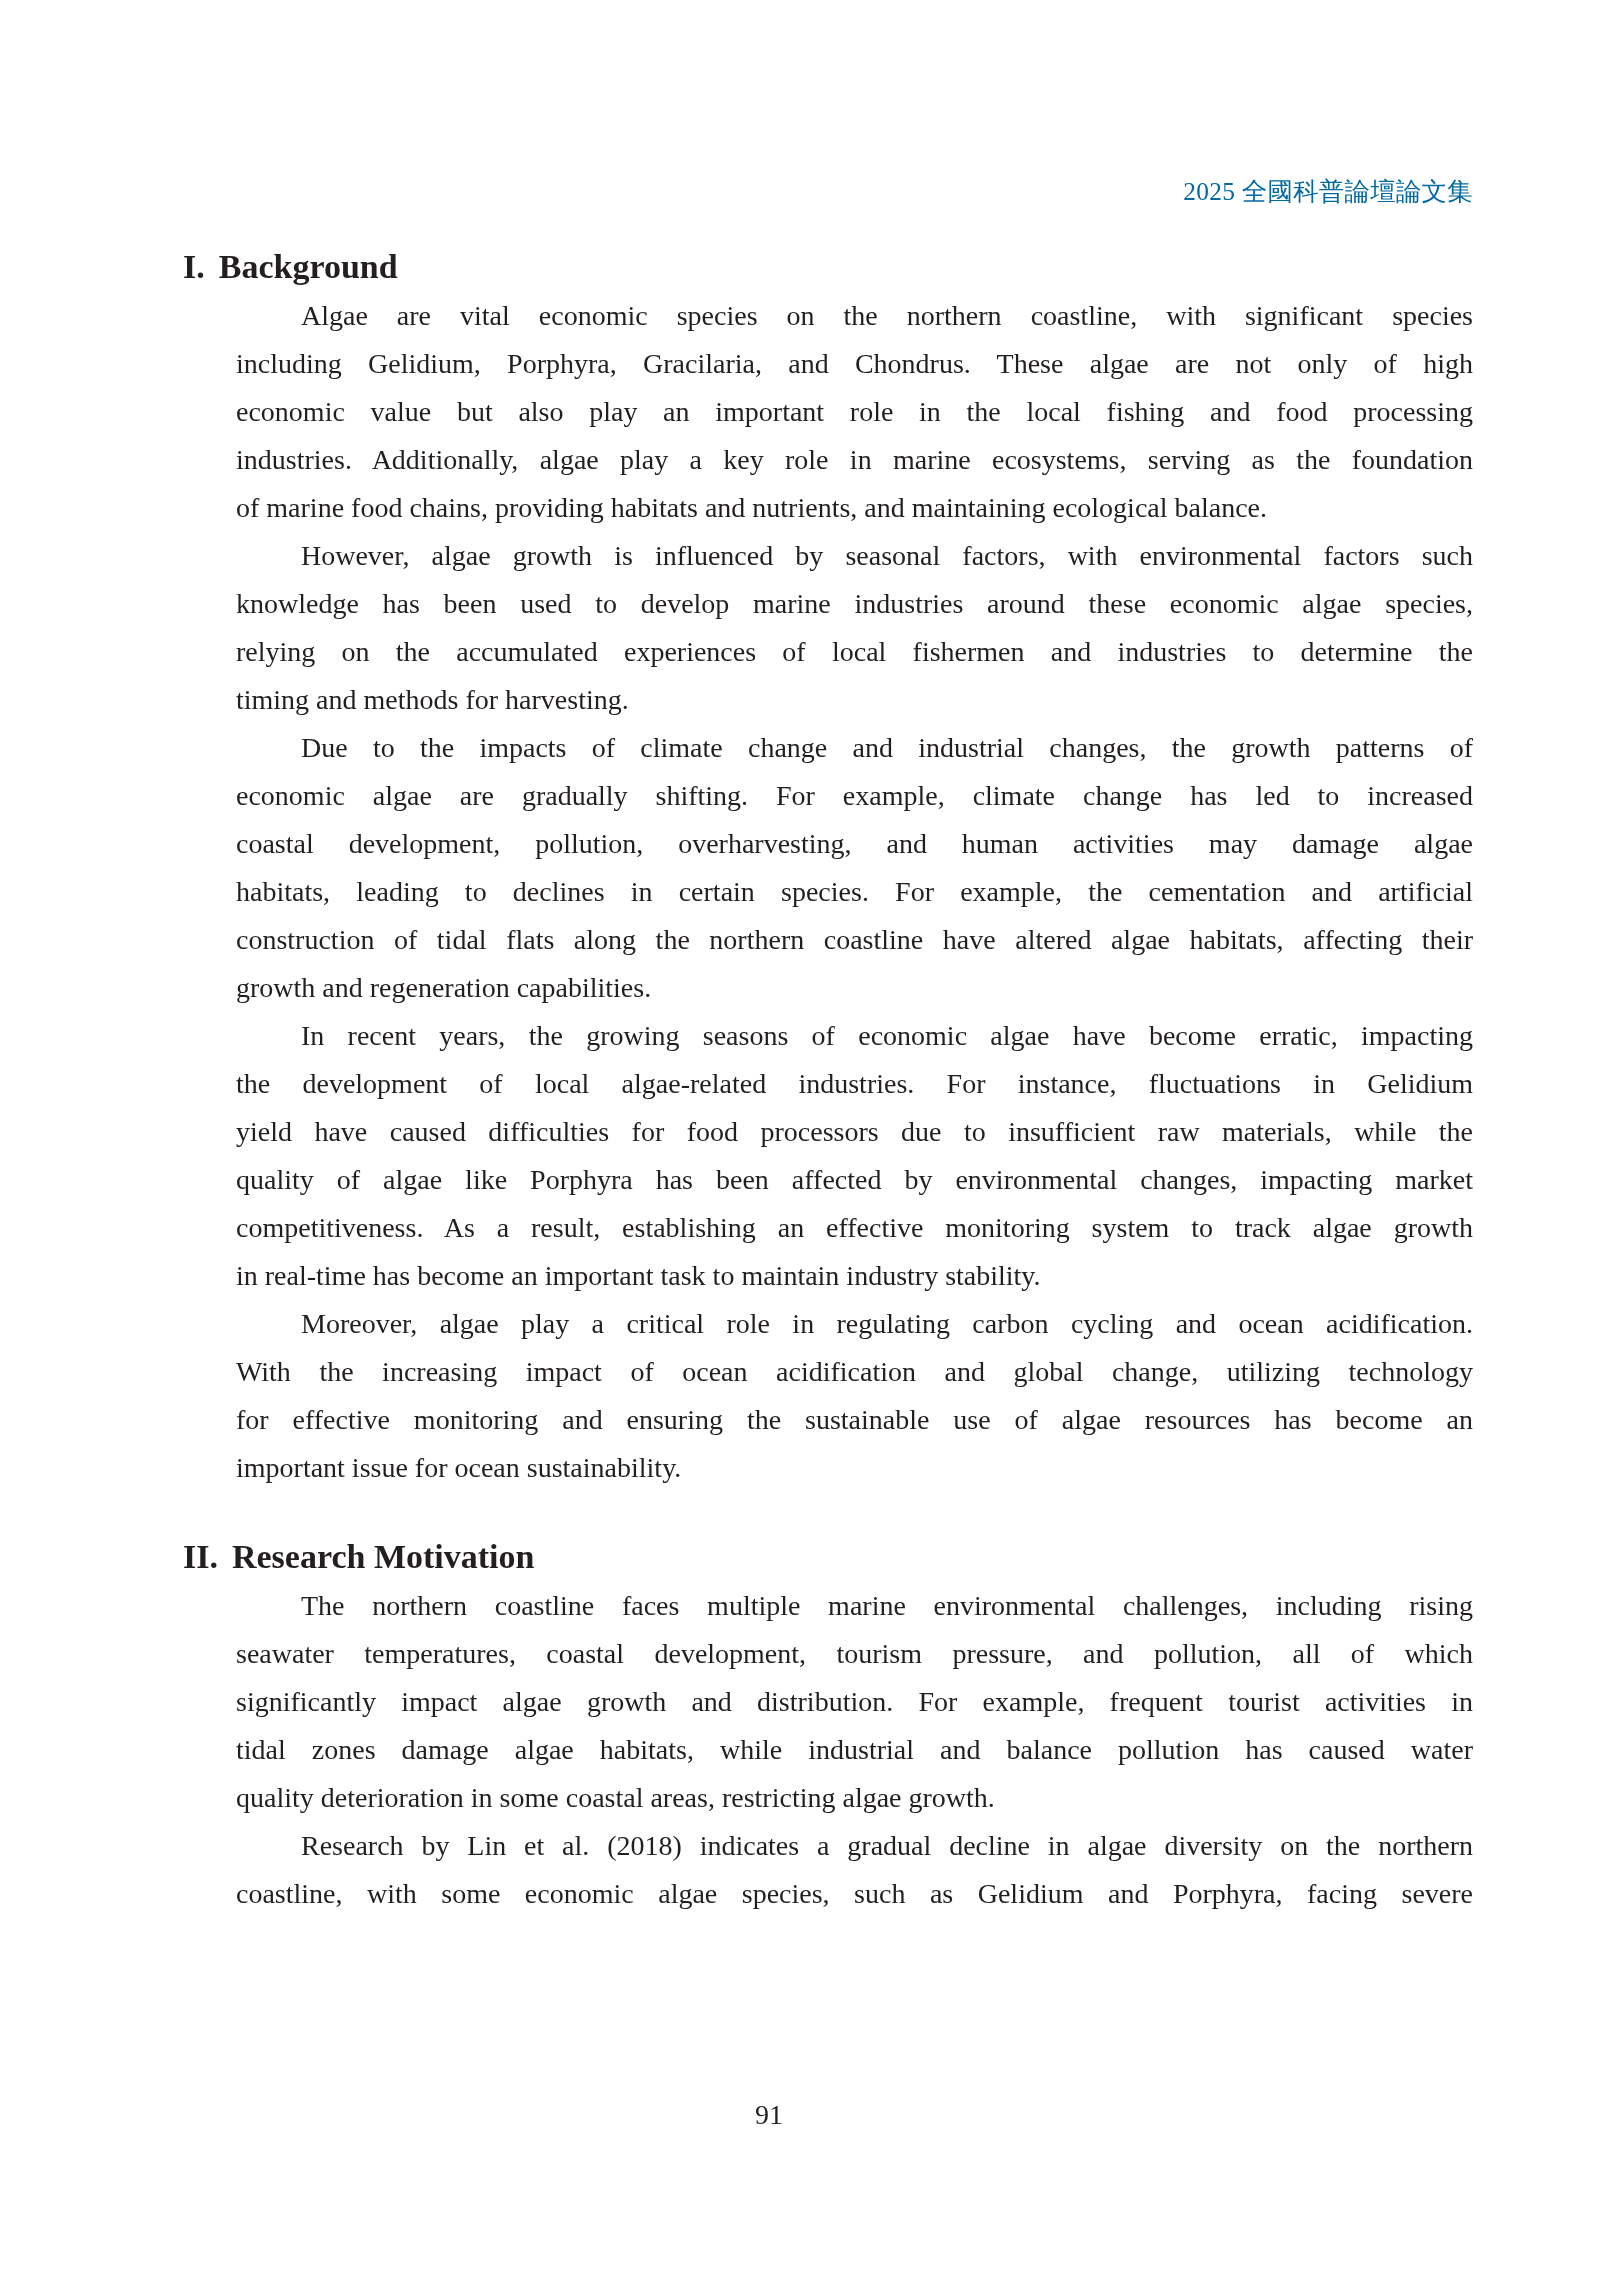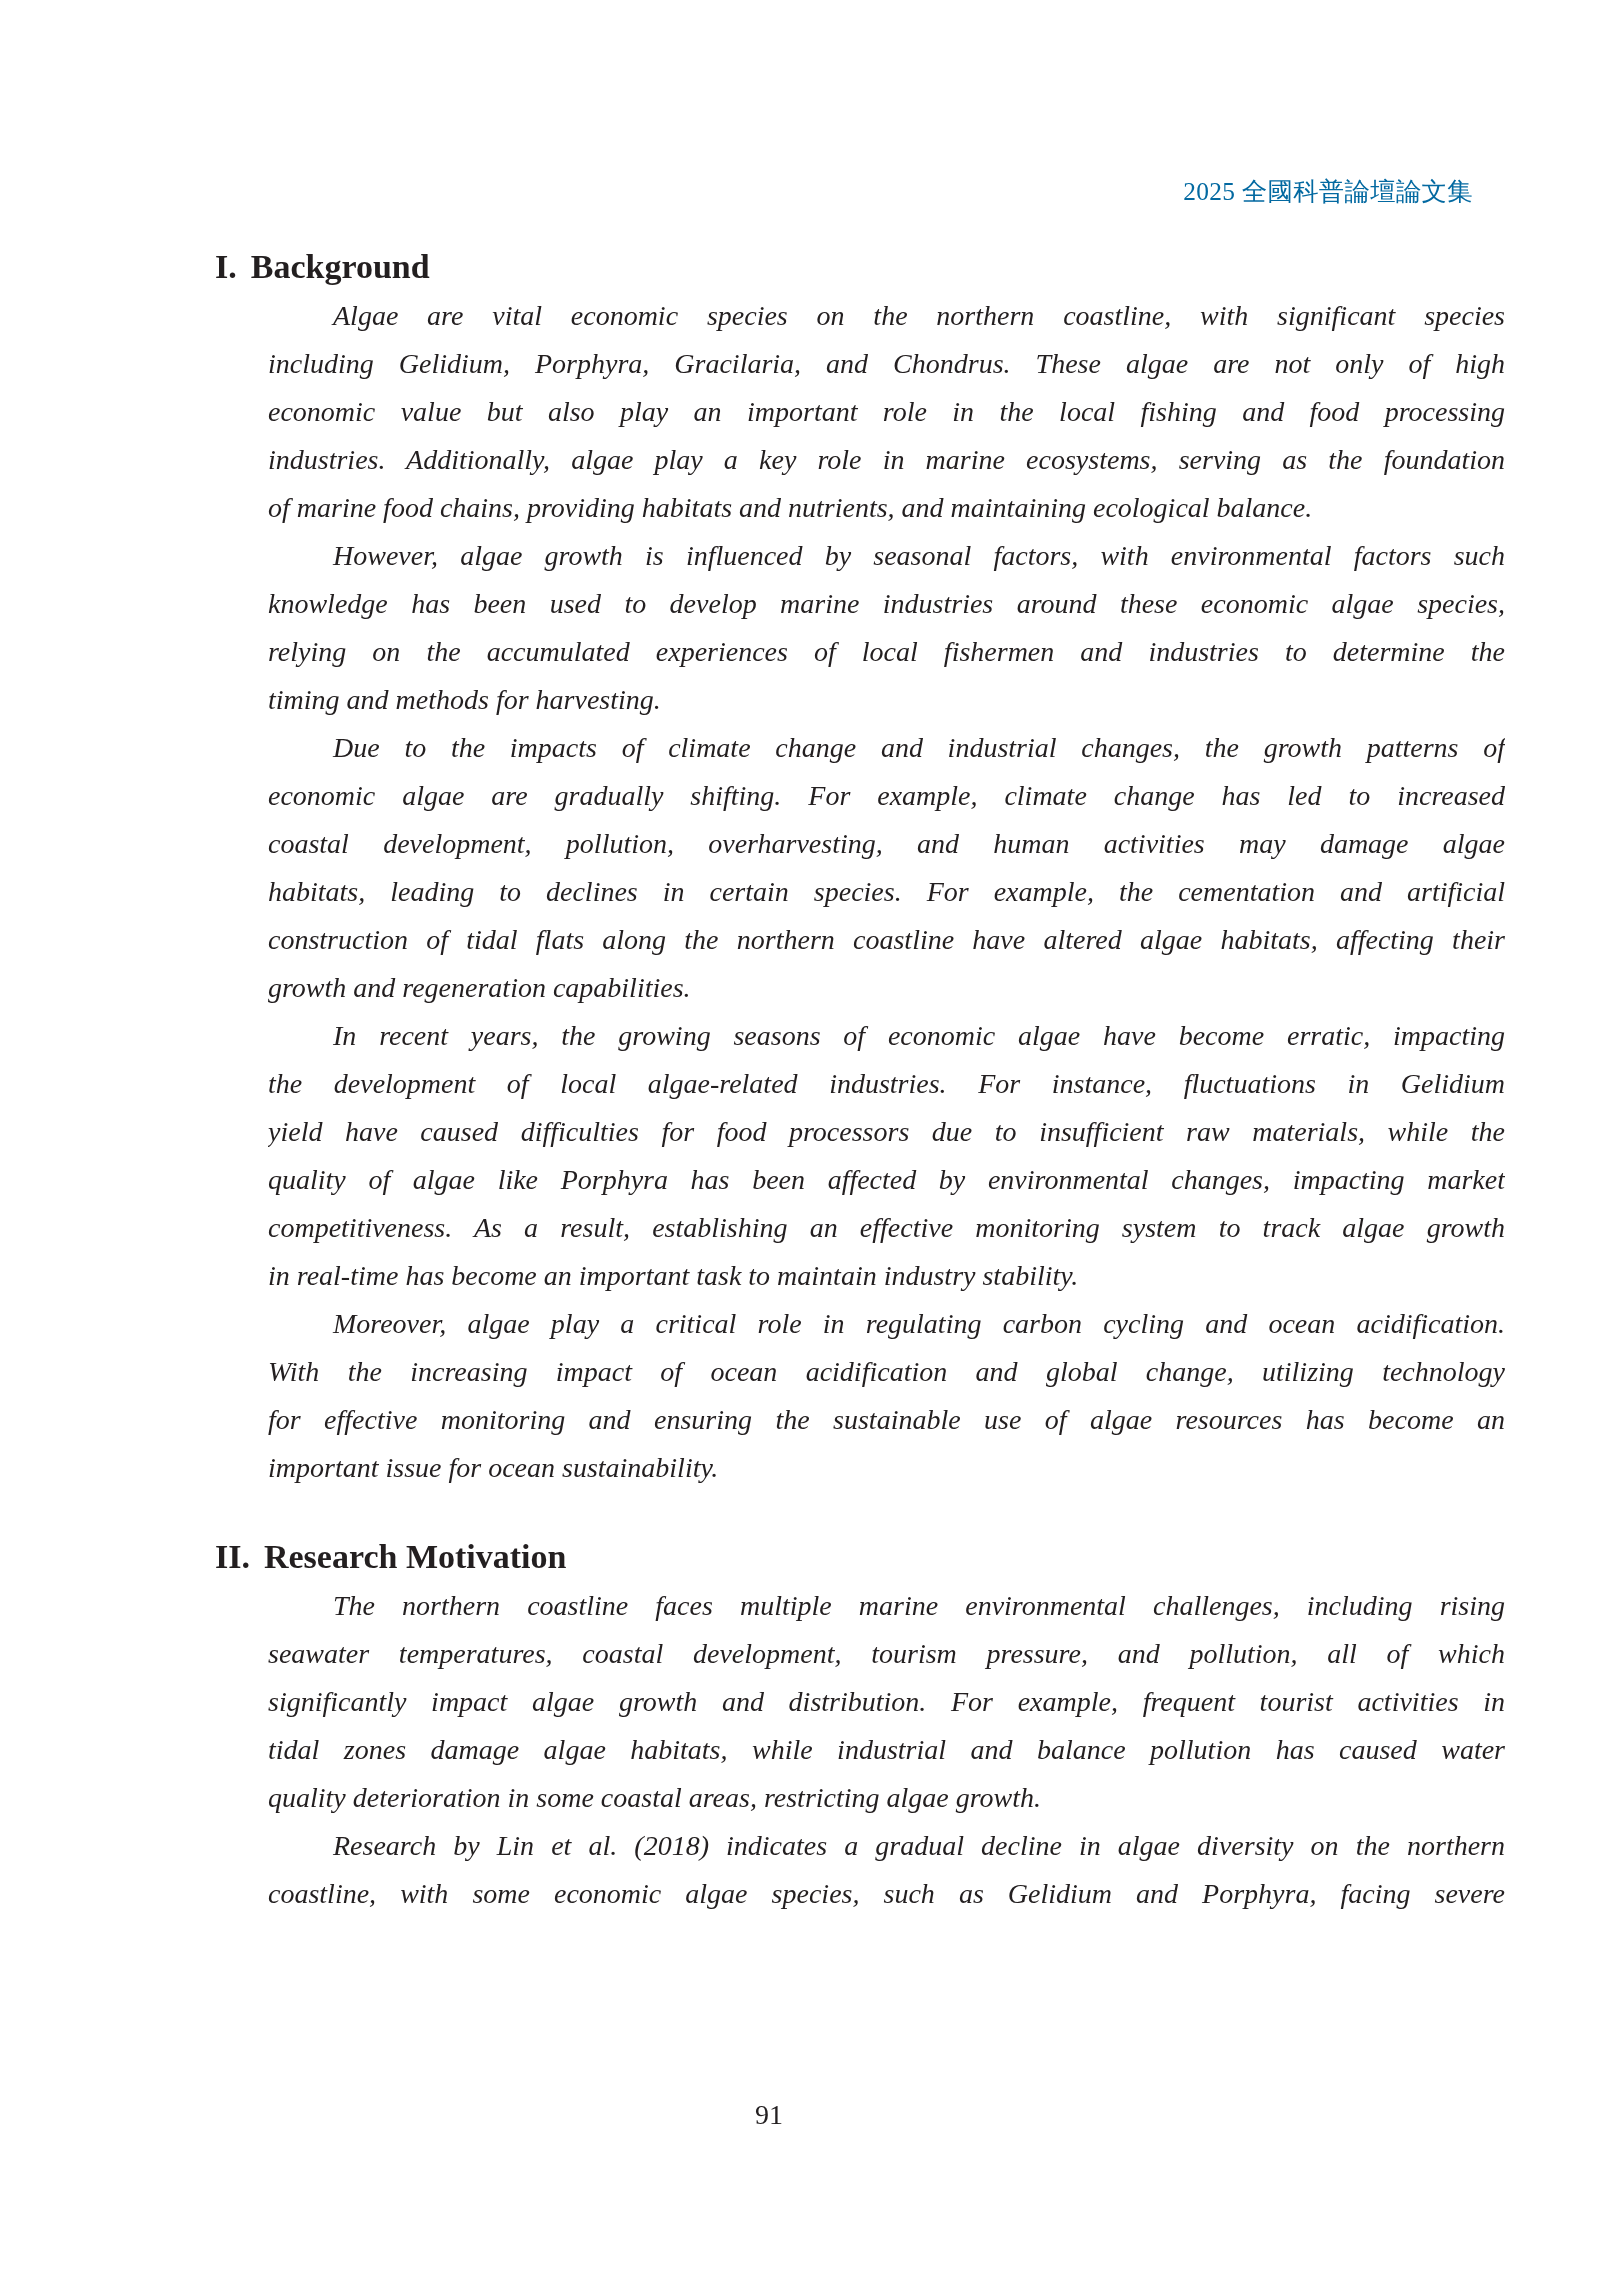--- a/index.html
+++ b/index.html
@@ -36,29 +36,27 @@
       line-height: 51px;
       margin: 0;
       white-space: nowrap;
     }
     .section-heading .num {
       display: inline-block;
       margin-right: 14px;
     }
     .section {
       margin-bottom: 39px;
-      margin-left: 32px;
     }
     .body-block {
       margin-left: 53px;
       width: 1237px;
     }
     .para {
       margin: 0;
-      font-style: italic;
     }
     .line {
       display: block;
       font-size: 28px;
       line-height: 48px;
       height: 48px;
       white-space: nowrap;
       text-align: justify;
       text-align-last: justify;
       overflow: hidden;

